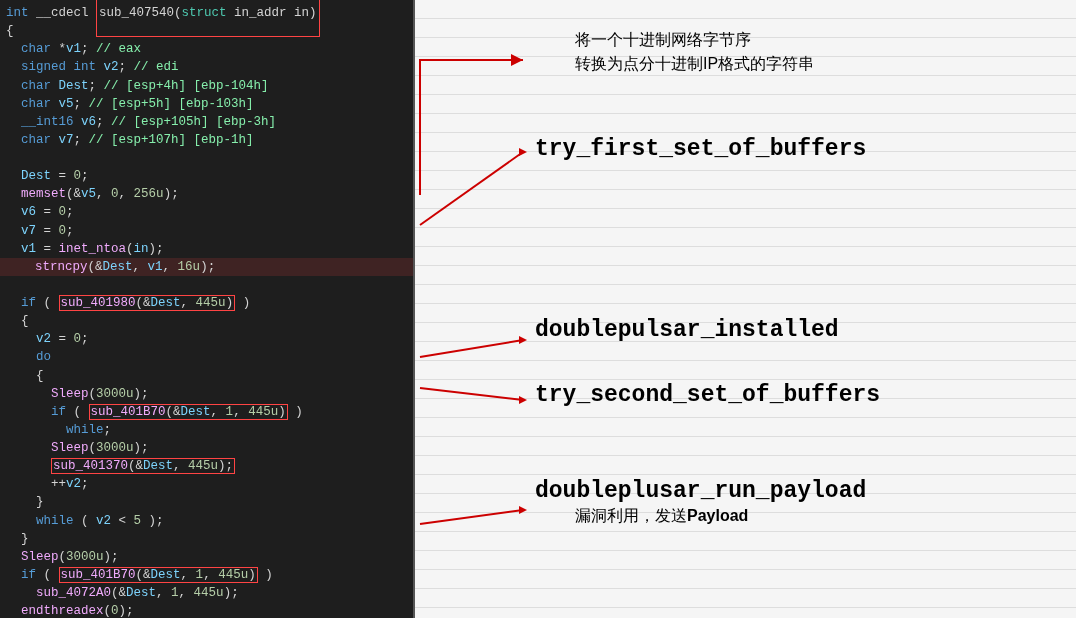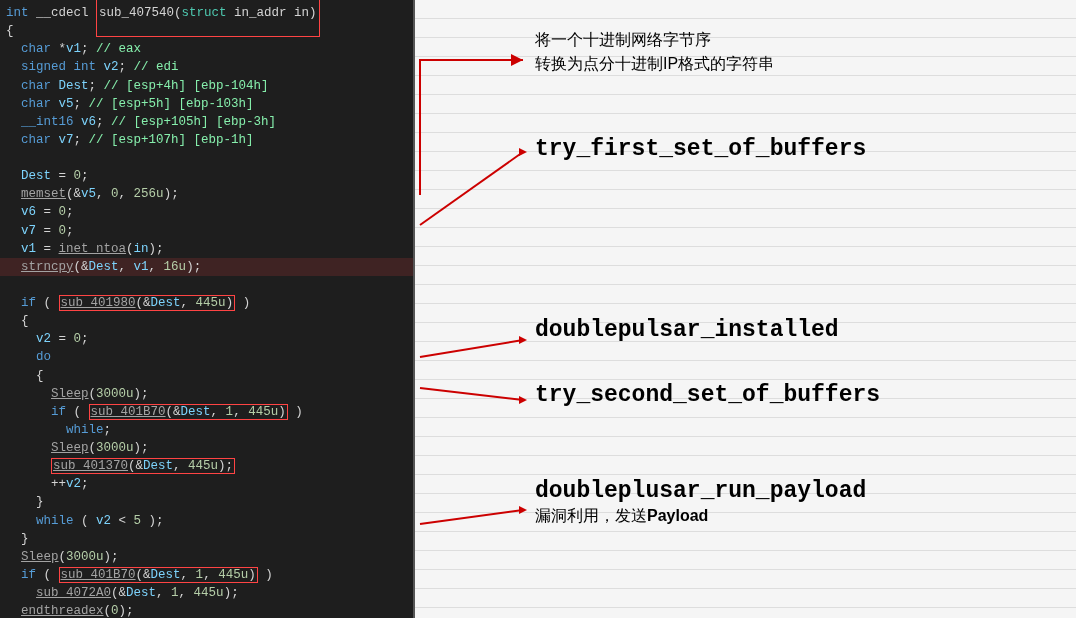--- a/index.html
+++ b/index.html
@@ -74,33 +74,34 @@
       left: 120px;
       right: 10px;
       font-family: Arial, sans-serif;
     }
 
     .annotation-item .chinese-text {
       font-size: 16px;
       color: #000;
       line-height: 1.5;
       font-family: 'SimSun', 'Microsoft YaHei', Arial, sans-serif;
+      margin-left: 40px;
     }
 
     .annotation-item .bold-text {
       font-size: 23px;
       font-weight: bold;
       color: #000;
       font-family: 'Courier New', Courier, monospace;
     }
 
     
     .kw { color: #569cd6; } 
     .comment { color: #86efac; }
-    .fn { color: #a3a3a3; text-decoration: underline; }
+    .fn { color: #f0abfc; }
     .num { color: #b5cea8; }
     .var { color: #7dd3fc; }
     .cyan { color: #4ec9b0; }
 
     
     .box-red {
       display: inline;
       border: 1.5px solid #ff4444;
       padding: 0 1px;
     }
@@ -111,21 +112,21 @@
       background: transparent;
       border: 1.5px solid #ff4444;
       padding: 16px 2px;
     }
 
     
     .line-highlight {
       background: rgba(255, 68, 68, 0.15);
       display: block;
       margin: 0 -6px;
-      padding: 0 6px;
+      padding: 0 20px;
     }
   </style>
 </head>
 <body>
 
 <div class="code-panel">
   <pre><span class="kw">int</span> __cdecl <span class="sig-box">sub_407540(<span class="cyan">struct</span> in_addr in)</span>
 {
   <span class="kw">char</span> *<span class="var">v1</span>; <span class="comment">// eax</span>
   <span class="kw">signed</span> <span class="kw">int</span> <span class="var">v2</span>; <span class="comment">// edi</span>

